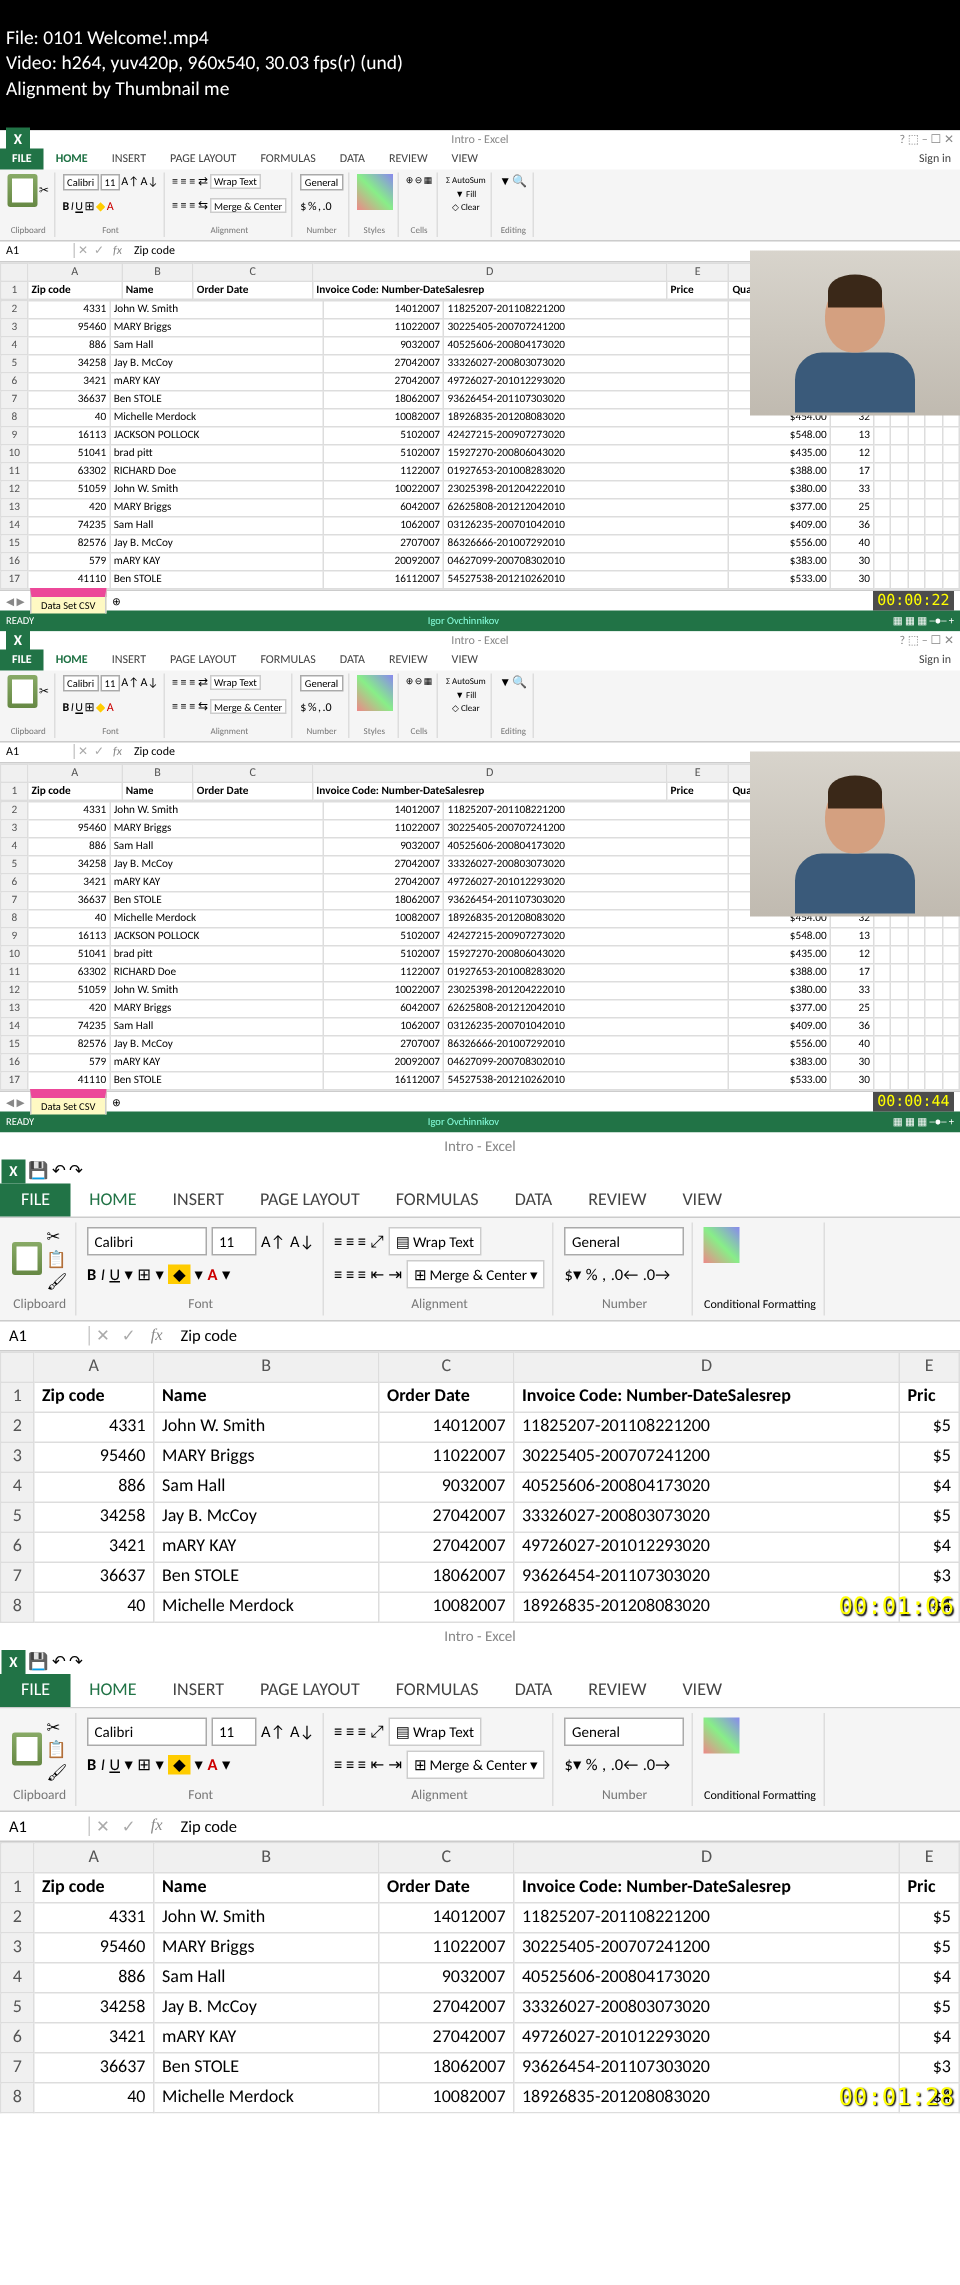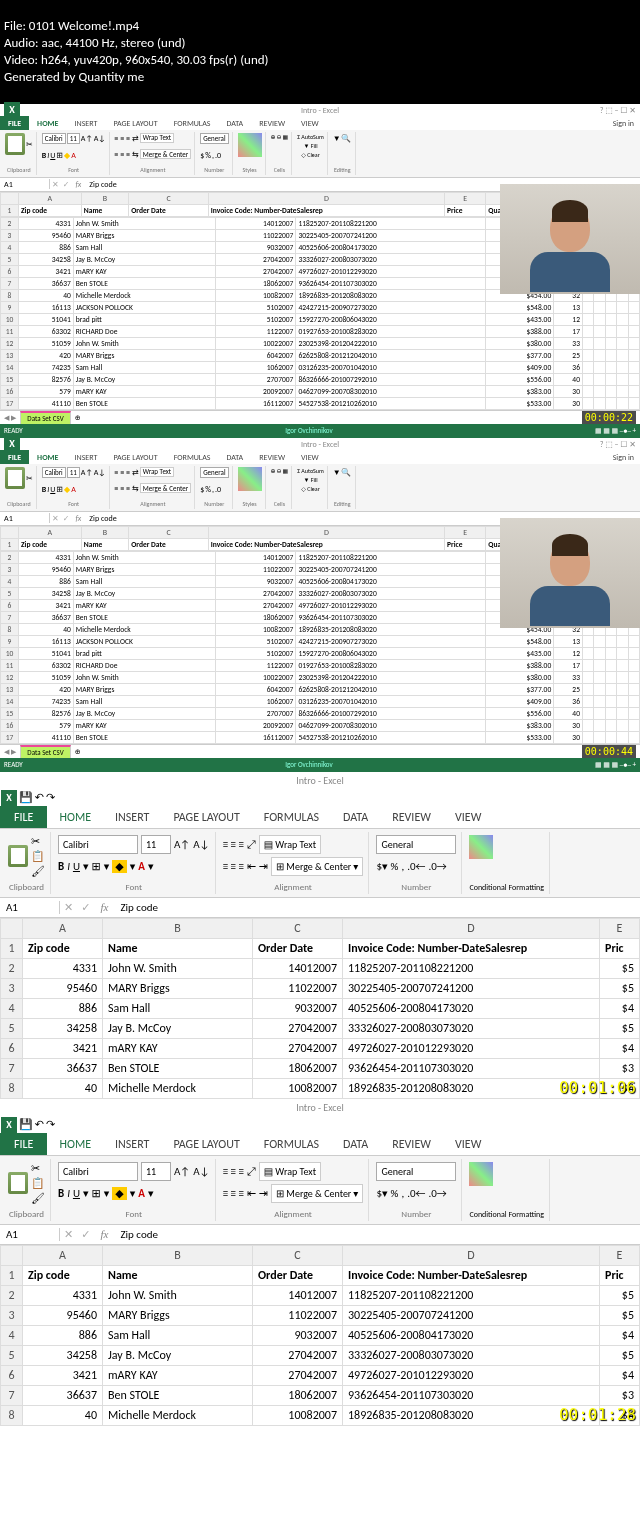--- a/index.html
+++ b/index.html
@@ -26,21 +26,21 @@
 .namebox-sm .formula{padding:0 4px}
 .grid-sm{font-size:8px;border-collapse:collapse;width:100%}
 .grid-sm th,.grid-sm td{border:1px solid #ddd;padding:0 2px;height:12px;white-space:nowrap;overflow:hidden}
 .grid-sm th{background:#f0f0f0;color:#555;font-weight:normal;text-align:center}
 .grid-sm .rowhead{background:#f0f0f0;color:#555;text-align:center;width:18px}
 .grid-sm .bold{font-weight:bold}
 .grid-sm td{font-size:7.5px}
 .sheet-tabs-sm{display:flex;background:#fff;border-top:1px solid #ccc;height:14px;align-items:center;font-size:7px}
 .sheet-tabs-sm .arrows{padding:0 4px;color:#888}
 .sheet-tabs-sm .tab{background:#fff;border:1px solid #ccc;padding:1px 6px;border-bottom:none}
-.sheet-tabs-sm .tab.active{background:#bef264;border-top:2px solid #ec4899}
+.sheet-tabs-sm .tab.active{background:#fef9c3;border-top:6px solid #ec4899}
 .status-sm{background:#217346;color:#fff;height:14px;display:flex;align-items:center;font-size:7px;padding:1px 4px;justify-content:space-between}
 .status-sm .author{color:#8fd}
 .timestamp{position:absolute;bottom:14px;right:4px;background:rgba(0,0,0,0.7);color:#ff0;font-size:10px;padding:1px 3px;font-family:monospace}
 .webcam{position:absolute;right:0;top:80px;width:140px;height:110px;background:linear-gradient(#d8d4cc,#c0bab0);display:flex;align-items:flex-end;justify-content:center;overflow:hidden}
 .person{width:90px;height:90px}
 .person .head{width:40px;height:48px;background:#d4a080;border-radius:50% 50% 45% 45%;margin:0 auto;position:relative}
 .person .hair{position:absolute;top:-4px;left:2px;right:2px;height:22px;background:#3a2818;border-radius:50% 50% 0 0}
 .person .body{width:80px;height:40px;background:#3a5a7a;border-radius:18px 18px 0 0;margin:0 auto}
 .excel-large{background:#fff;font-size:11px;position:relative}
 .titlebar-lg{color:#888;text-align:center;font-size:10px;padding:2px}
@@ -69,23 +69,22 @@
 .paste-ico{width:20px;height:22px;background:linear-gradient(#8a6,#684);border-radius:2px;position:relative}
 .paste-ico::after{content:'';position:absolute;top:3px;left:3px;right:3px;bottom:3px;background:#fff}
 .excel-ico{width:16px;height:16px;background:#217346;display:inline-flex;align-items:center;justify-content:center;color:#fff;font-size:10px;font-weight:bold}
 .cond-ico{width:24px;height:24px;background:linear-gradient(45deg,#e88,#8e8,#88e)}
 </style>
 </head>
 <body>
 
 <div class="video-info">
   <div>File: 0101 Welcome!.mp4</div>
-  <div>Audio: aac, 44100 Hz, stereo (und)</div>
   <div>Video: h264, yuv420p, 960x540, 30.03 fps(r) (und)</div>
-  <div>Generated by Quantity me</div>
+  <div>Alignment by Thumbnail me</div>
 </div>
 
 <div class="excel-small">
   <div class="titlebar-sm">
     <span class="excel-ico">X</span>
     <span class="center">Intro - Excel</span>
     <span>? ⬚ – ☐ ✕</span>
   </div>
   <div class="ribbon-tabs-sm">
     <span class="file-tab">FILE</span>

